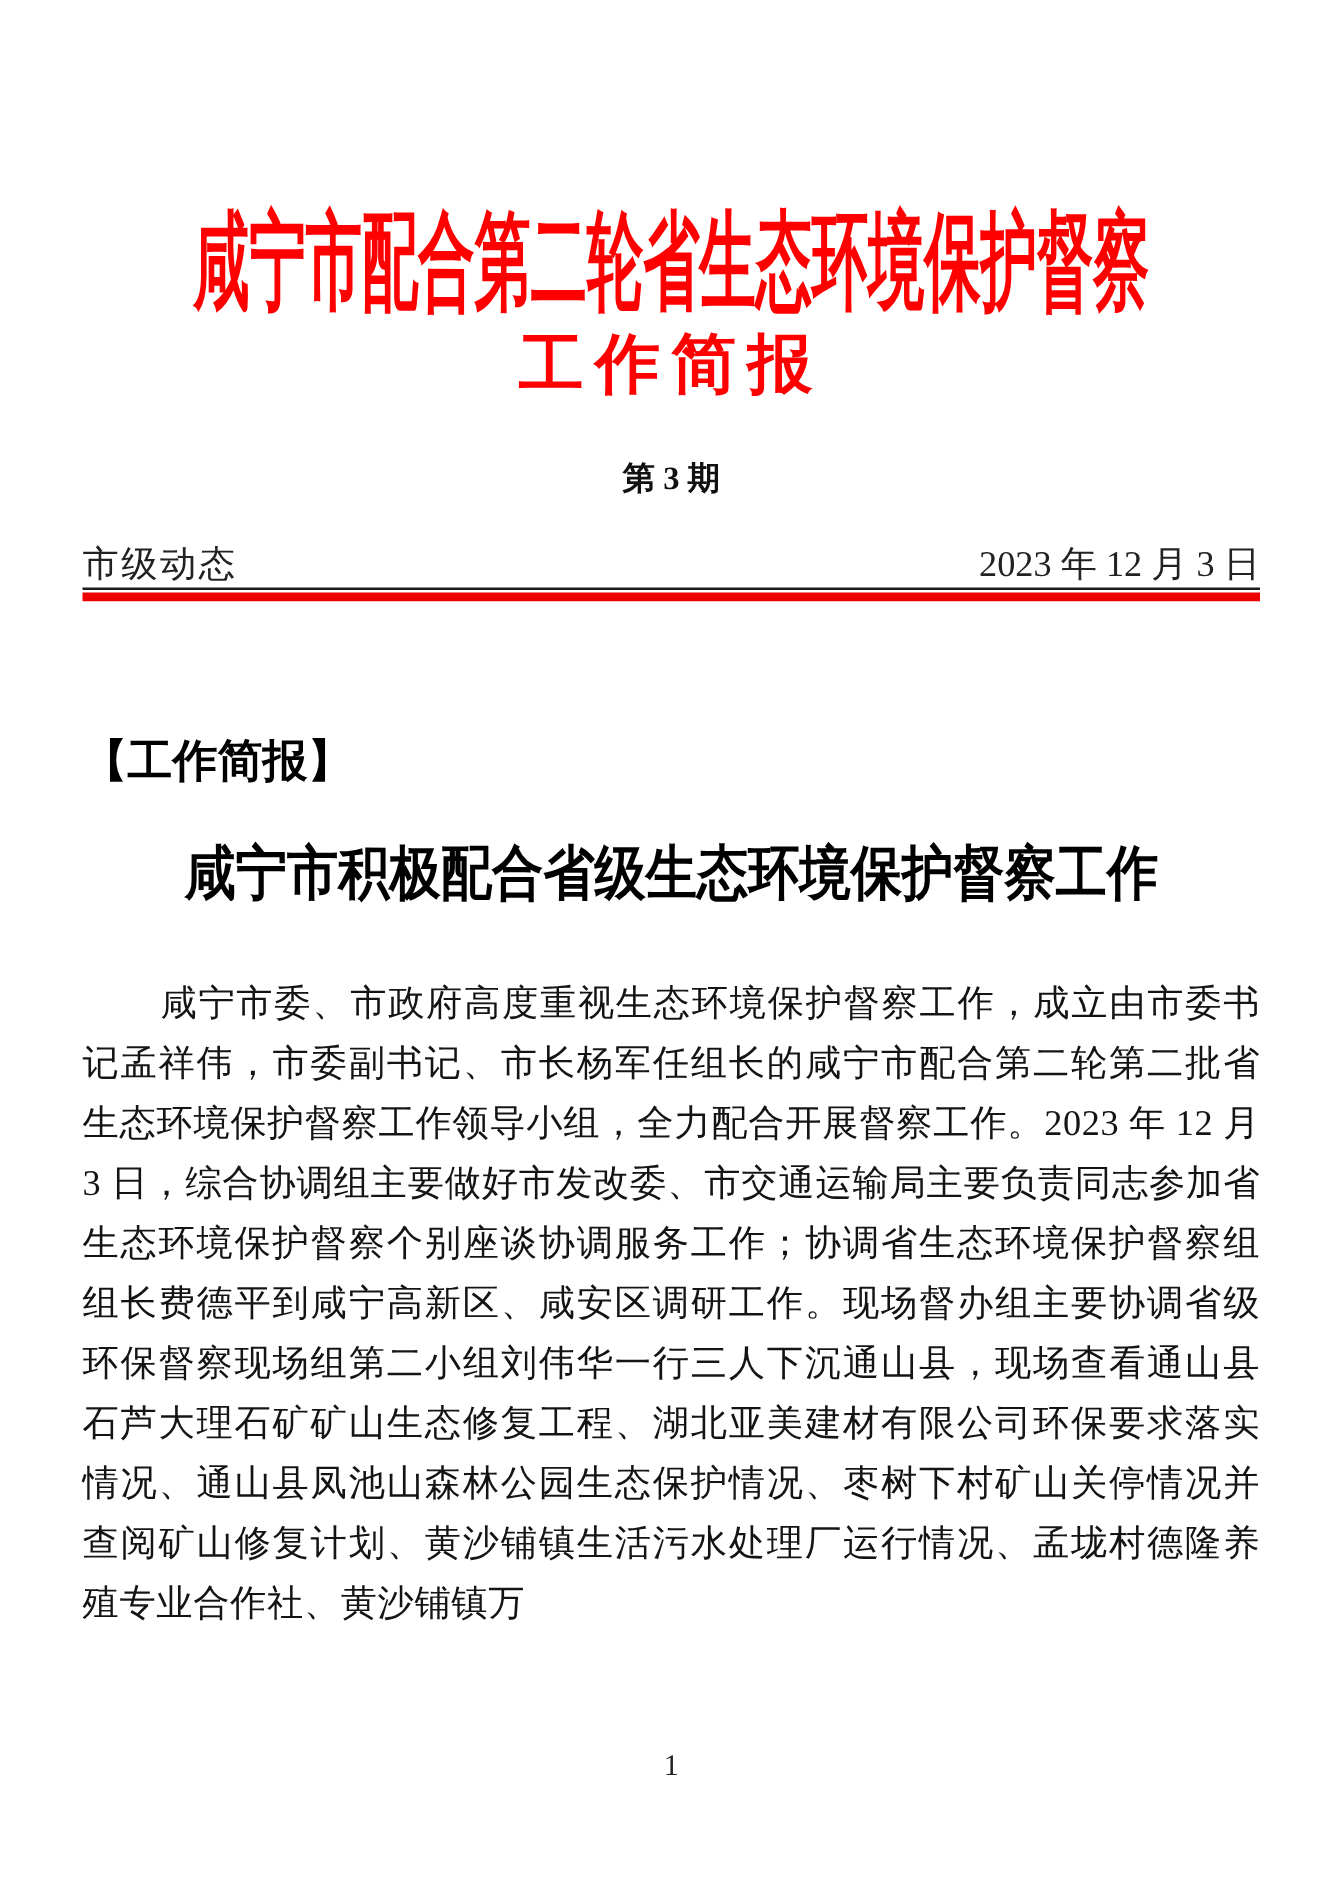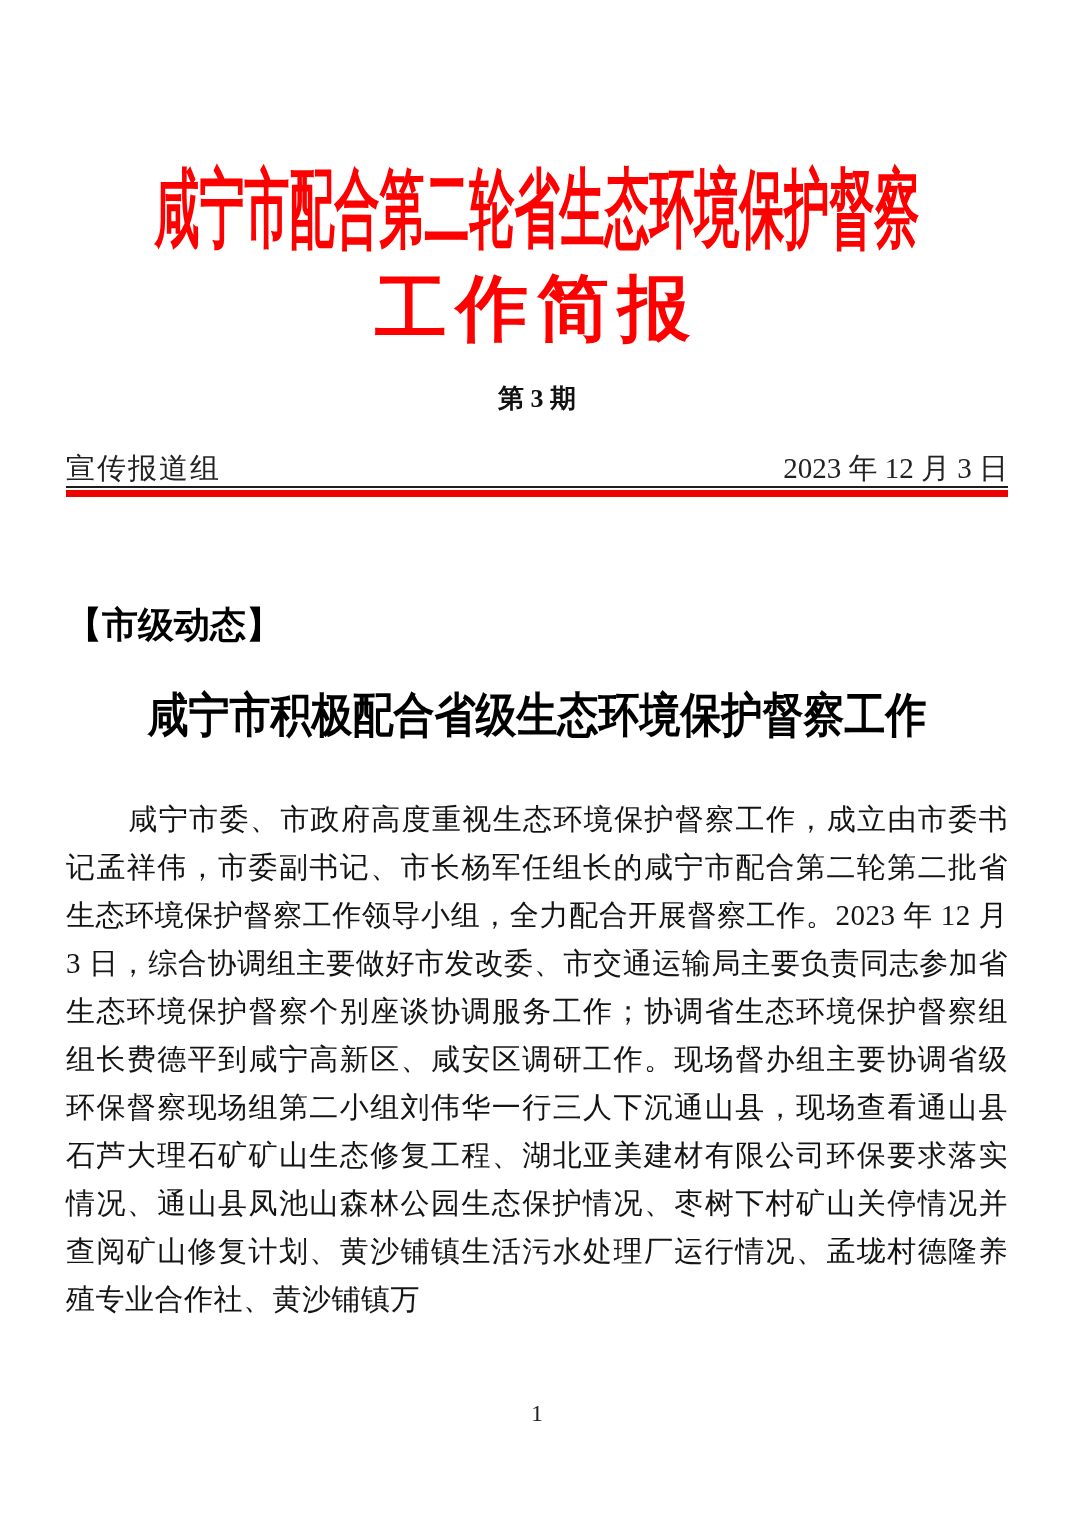--- a/index.html
+++ b/index.html
@@ -26,22 +26,21 @@
     font-size: 45px;
     line-height: 47px;
     font-weight: bold;
     text-align: center;
     white-space: nowrap;
     transform: scaleY(1.9);
     transform-origin: center top;
   }
   
   .masthead-title-2 {
-    margin-top: 16px;
-    font-size: 72px;
+    font-size: 52px;
     line-height: 70px;
     font-weight: bold;
     letter-spacing: 9px;
     text-align: center;
   }
   .issue-no {
     margin-top: 38px;
     font-size: 26px;
     line-height: 34px;
     font-weight: bold;
@@ -110,29 +109,29 @@
 <body>
 
 <div class="page">
   <div class="content">
 
     <header>
       <div class="masthead-title-1" style="color: rgb(254, 0, 0);">咸宁市配合第二轮省生态环境保护督察</div>
       <div class="masthead-title-2" style="color: rgb(254, 0, 0);">工作简报</div>
       <div class="issue-no">第 3 期</div>
       <div class="meta-row">
-        <span class="meta-issuer">宣传报道组</span>
+        <span class="meta-issuer">市级动态</span>
         <span class="meta-date">2023 年 12 月 3 日</span>
       </div>
       <div class="rule-black"></div>
       <div class="rule-red" style="background: rgb(237, 0, 0);"></div>
     </header>
 
     <main>
-      <h2 class="category-header" style="margin-bottom:0;">【市级动态】</h2>
+      <h2 class="category-header" style="margin-bottom:0;">【工作简报】</h2>
       <h1 class="article-title" style="margin-bottom:0;">咸宁市积极配合省级生态环境保护督察工作</h1>
       <p class="article-body" style="margin-bottom:0;">咸宁市委、市政府高度重视生态环境保护督察工作，成立由市委书记孟祥伟，市委副书记、市长杨军任组长的咸宁市配合第二轮第二批省生态环境保护督察工作领导小组，全力配合开展督察工作。2023 年 12 月 3 日，综合协调组主要做好市发改委、市交通运输局主要负责同志参加省生态环境保护督察个别座谈协调服务工作；协调省生态环境保护督察组组长费德平到咸宁高新区、咸安区调研工作。现场督办组主要协调省级环保督察现场组第二小组刘伟华一行三人下沉通山县，现场查看通山县石芦大理石矿矿山生态修复工程、湖北亚美建材有限公司环保要求落实情况、通山县凤池山森林公园生态保护情况、枣树下村矿山关停情况并查阅矿山修复计划、黄沙铺镇生活污水处理厂运行情况、孟垅村德隆养殖专业合作社、黄沙铺镇万</p>
     </main>
 
   </div>
 
   <footer class="page-number">1</footer>
 </div>
 
 </body></html>

